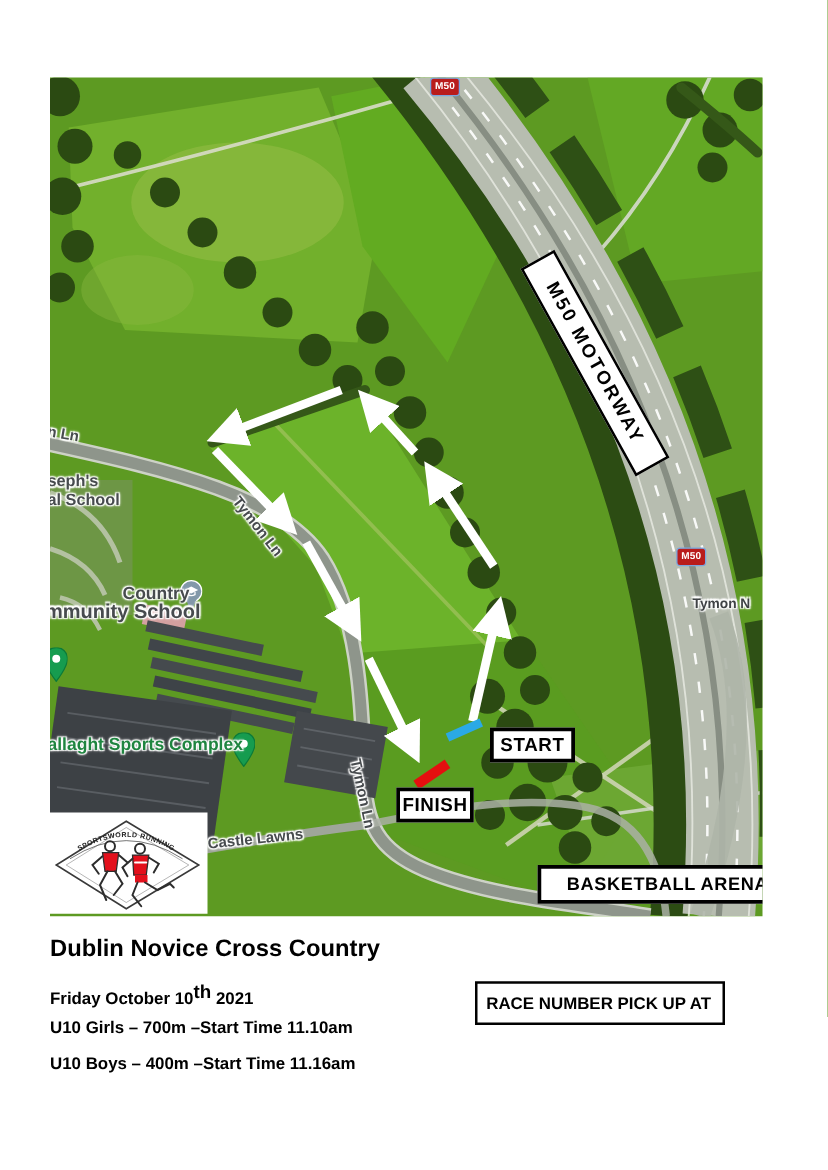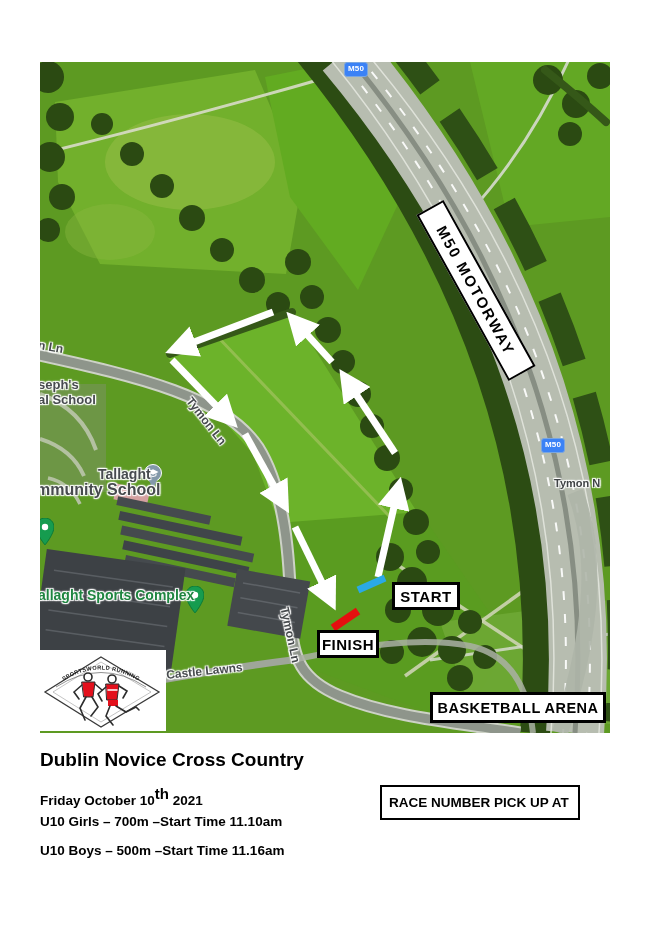--- a/index.html
+++ b/index.html
@@ -13,32 +13,32 @@
   .map svg.route{position:absolute;left:0;top:0;pointer-events:none;}
 
   
   .mlbl{position:absolute;font-size:13px;font-weight:bold;color:#474b4e;
         white-space:nowrap;line-height:14px;
         text-shadow:-1px -1px 1px #fff,1px -1px 1px #fff,-1px 1px 1px #fff,1px 1px 1px #fff,0 0 3px #fff;}
   .mlbl.small{font-size:12px;font-weight:bold;}
   .mlbl.green{color:#1f8540;font-size:14px;}
   .mlbl.locality{font-size:11px;color:#3f4245;}
 
-  .m50badge{position:absolute;width:22px;height:13px;background:#3b82f6;
+  .m50badge{position:absolute;width:22px;height:13px;background:#b91c1c;
         border:1px solid #7aa6e0;border-radius:3px;color:#fff;font-size:8px;
         font-weight:bold;text-align:center;line-height:12px;letter-spacing:.2px;}
 
   .whitebox{position:absolute;background:#fff;border:3px solid #000;
         color:#000;font-weight:bold;text-align:center;
         display:flex;align-items:center;justify-content:center;white-space:nowrap;}
   .motorwaybox{width:186px;height:27px;font-size:15px;letter-spacing:2px;
         transform:rotate(61deg);border-width:2px;}
   .startbox{width:62px;height:22px;font-size:15px;letter-spacing:.5px;}
   .finishbox{width:56px;height:22px;font-size:15px;letter-spacing:.5px;}
-  .arenabox{width:170px;height:25px;font-size:14.5px;letter-spacing:.5px;border-width:3px;}
+  .arenabox{width:170px;height:25px;font-size:14.5px;letter-spacing:.5px;border-width:3px;padding-left:16px;}
 
   .caption{position:absolute;left:106px;top:649px;width:226px;height:22px;
         background:#fff;color:#111;font-size:13px;text-align:center;line-height:22px;}
 
   .logo{position:absolute;left:36px;top:650px;width:130px;height:81px;background:#fff;}
 
   
   .title{position:absolute;left:40px;top:749px;font-size:19px;font-weight:bold;color:#000;}
   .line{position:absolute;left:40px;font-size:13.5px;font-weight:bold;color:#000;}
   .line sup{font-size:15px;}
@@ -188,21 +188,21 @@
   <svg style="position:absolute;left:104px;top:402px" width="18" height="30">
     <circle cx="9" cy="9" r="8.5" fill="#8298a9" stroke="#ffffff"></circle>
     <polygon points="3.5,8 9,5.2 14.5,8 9,10.8" fill="#ffffff"></polygon>
     <path d="M6,9.5 v2.2 q3,1.6 6,0 v-2.2" stroke="#ffffff" fill="none" stroke-width="1"></path>
     <path d="M9,26 L4.5,15 L13.5,15 Z" fill="#8298a9"></path>
   </svg>
 
   <div class="mlbl small" style="left:-2px;top:278px;transform:rotate(10deg)">n Ln</div>
   <div class="mlbl" style="left:-2px;top:316px">seph's</div>
   <div class="mlbl" style="left:-2px;top:331px">al School</div>
-  <div class="mlbl" style="left:58px;top:405px;font-size:14px">Tallaght</div>
+  <div class="mlbl" style="left:58px;top:405px;font-size:14px">Country</div>
   <div class="mlbl" style="left:-4px;top:421px;font-size:16px">mmunity School</div>
   <div class="mlbl green" style="left:-2px;top:526px">allaght Sports Complex</div>
   <div class="mlbl small" style="left:138px;top:352px;transform:rotate(52deg)">Tymon Ln</div>
   <div class="mlbl small" style="left:222px;top:566px;transform:rotate(78deg)">Tymon Ln</div>
   <div class="mlbl small" style="left:126px;top:602px;transform:rotate(-6deg)">Castle Lawns</div>
   <div class="mlbl locality" style="left:514px;top:414px">Tymon N</div>
 
   <div class="m50badge" style="left:304px;top:0px">M50</div>
   <div class="m50badge" style="left:501px;top:376px">M50</div>
 
@@ -239,17 +239,17 @@
       <polyline points="80,56 90,62 100,57 103,60"></polyline>
     </g>
   </svg>
 </div>
 
 <div class="title">Dublin Novice Cross Country</div>
 
 <div class="line" style="top:785px"><span>Friday October 10</span><sup>th</sup><span> 2021</span></div>
 
 <div class="line" style="top:814px">U10 Girls – 700m –Start Time 11.10am</div>
-<div class="line" style="top:843px">U10 Boys – 500m –Start Time 11.16am</div>
+<div class="line" style="top:843px">U10 Boys – 400m –Start Time 11.16am</div>
 
 <div class="pickup">
   <div>RACE NUMBER PICK UP AT</div>
 </div>
 
 </body></html>

